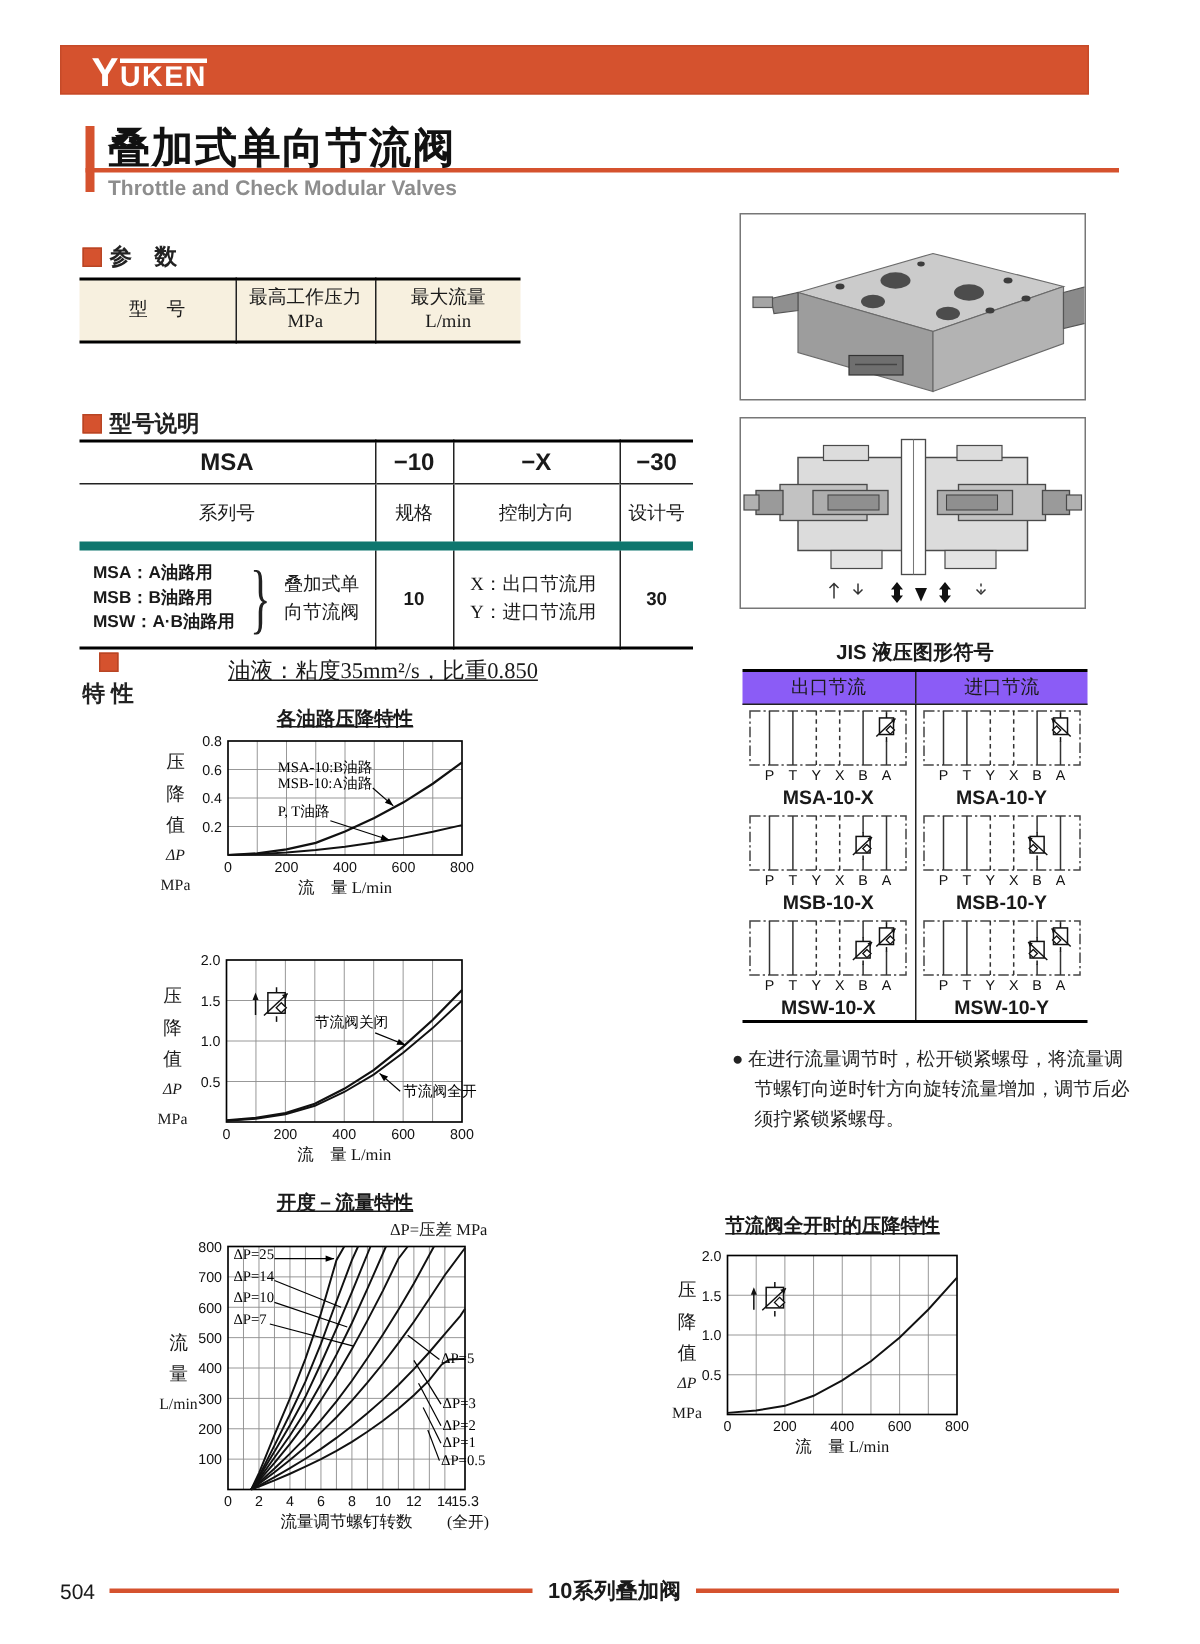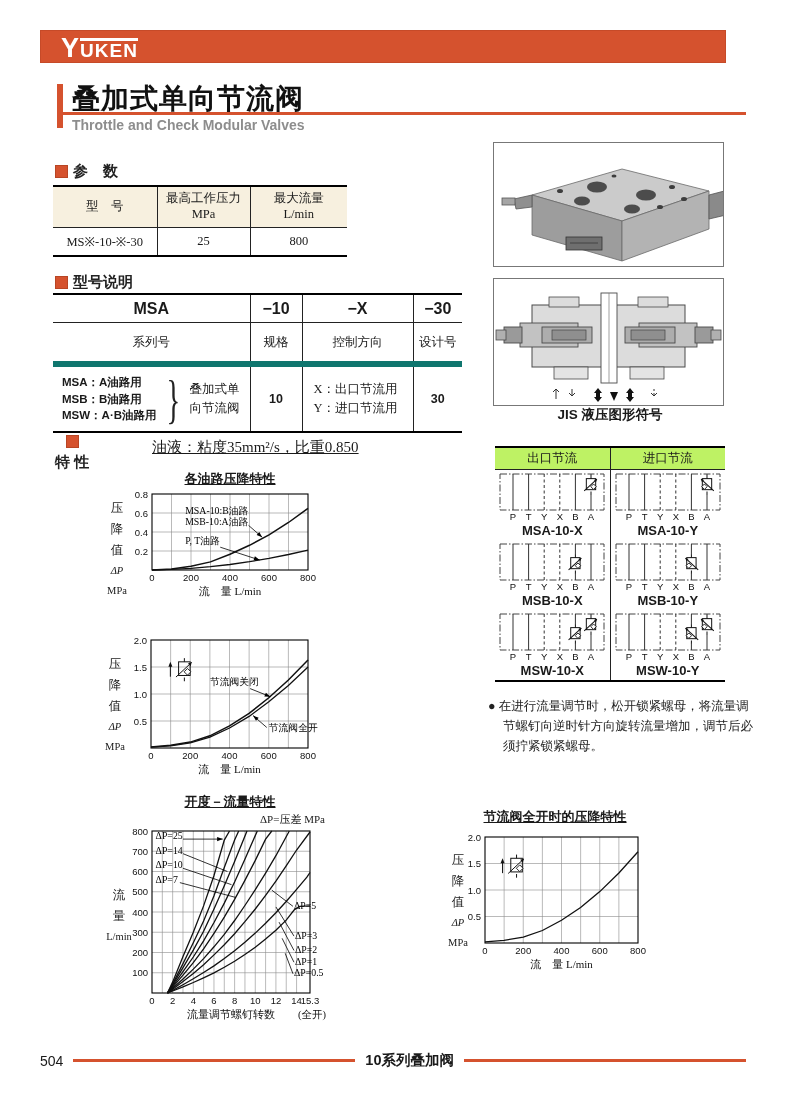--- a/index.html
+++ b/index.html
@@ -40,23 +40,23 @@
   .mtable tr.r3{border-bottom:2.5px solid #000;}
   .mtable tr.r3 td{height:62px;}
   .mcell{display:flex;align-items:center;justify-content:flex-start;gap:4px;padding-left:8px;}
   .mmodels{text-align:left;font-family:"Liberation Sans","DejaVu Sans",sans-serif;font-weight:bold;font-size:11.5px;line-height:1.45;}
   .brace{font-size:52px;font-weight:100;transform:scaleX(.55);color:#222;font-family:"Liberation Serif",serif;}
   .mname{font-size:12.5px;line-height:1.5;text-align:left;}
   .bold{font-weight:bold;}
   
   .frame{border:1.5px solid #777;background:#fff;}
   
-  .jis-title{left:495px;top:406px;width:230px;text-align:center;font-size:13.5px;font-weight:bold;}
+  .jis-title{left:495px;top:426px;width:230px;text-align:center;font-size:13.5px;font-weight:bold;}
   .jistable{left:495px;top:446px;width:230px;border-top:2.5px solid #000;border-bottom:2.5px solid #000;}
-  .jishead{display:flex;border-bottom:1px solid #222;background:#bef264;}
+  .jishead{display:flex;border-bottom:1px solid #222;background:#8b5cf6;}
   .jishead div{flex:1;text-align:center;font-size:12.5px;height:21px;line-height:21px;font-family:"Liberation Serif","DejaVu Serif",serif;}
   .jishead div:first-child{border-right:1px solid #222;}
   .jisbody{display:flex;}
   .jiscol{flex:1;}
   .jiscol.left{border-right:1px solid #222;}
   .jiscell{height:68px;text-align:center;padding-top:2px;}
   .jiscell .mdl{font-size:13px;font-weight:bold;margin-top:-3px;}
   
   .chart-title{font-size:13px;font-weight:bold;text-align:center;text-decoration:underline;}
   .ylab{position:absolute;text-align:center;font-family:"Liberation Serif","DejaVu Serif",serif;}
@@ -96,25 +96,20 @@
   <colgroup>
       <col style="width:104px">
       <col style="width:93px">
       <col style="width:97px">
     </colgroup>
   <tbody>
       <tr>
     <th>型　号</th>
     <th><span>最高工作压力</span><br><span>MPa</span></th>
     <th><span>最大流量</span><br><span>L/min</span></th>
-  </tr>
-  <tr>
-    <td>MS※-10-※-30</td>
-    <td>25</td>
-    <td>800</td>
   </tr>
 </tbody>
   </table>
 
 <div class="abs sec" style="left:55px;top:273px;">
   <span class="sq"></span>
   <span>型号说明</span>
 </div>
 <table class="abs mtable">
   <colgroup>

